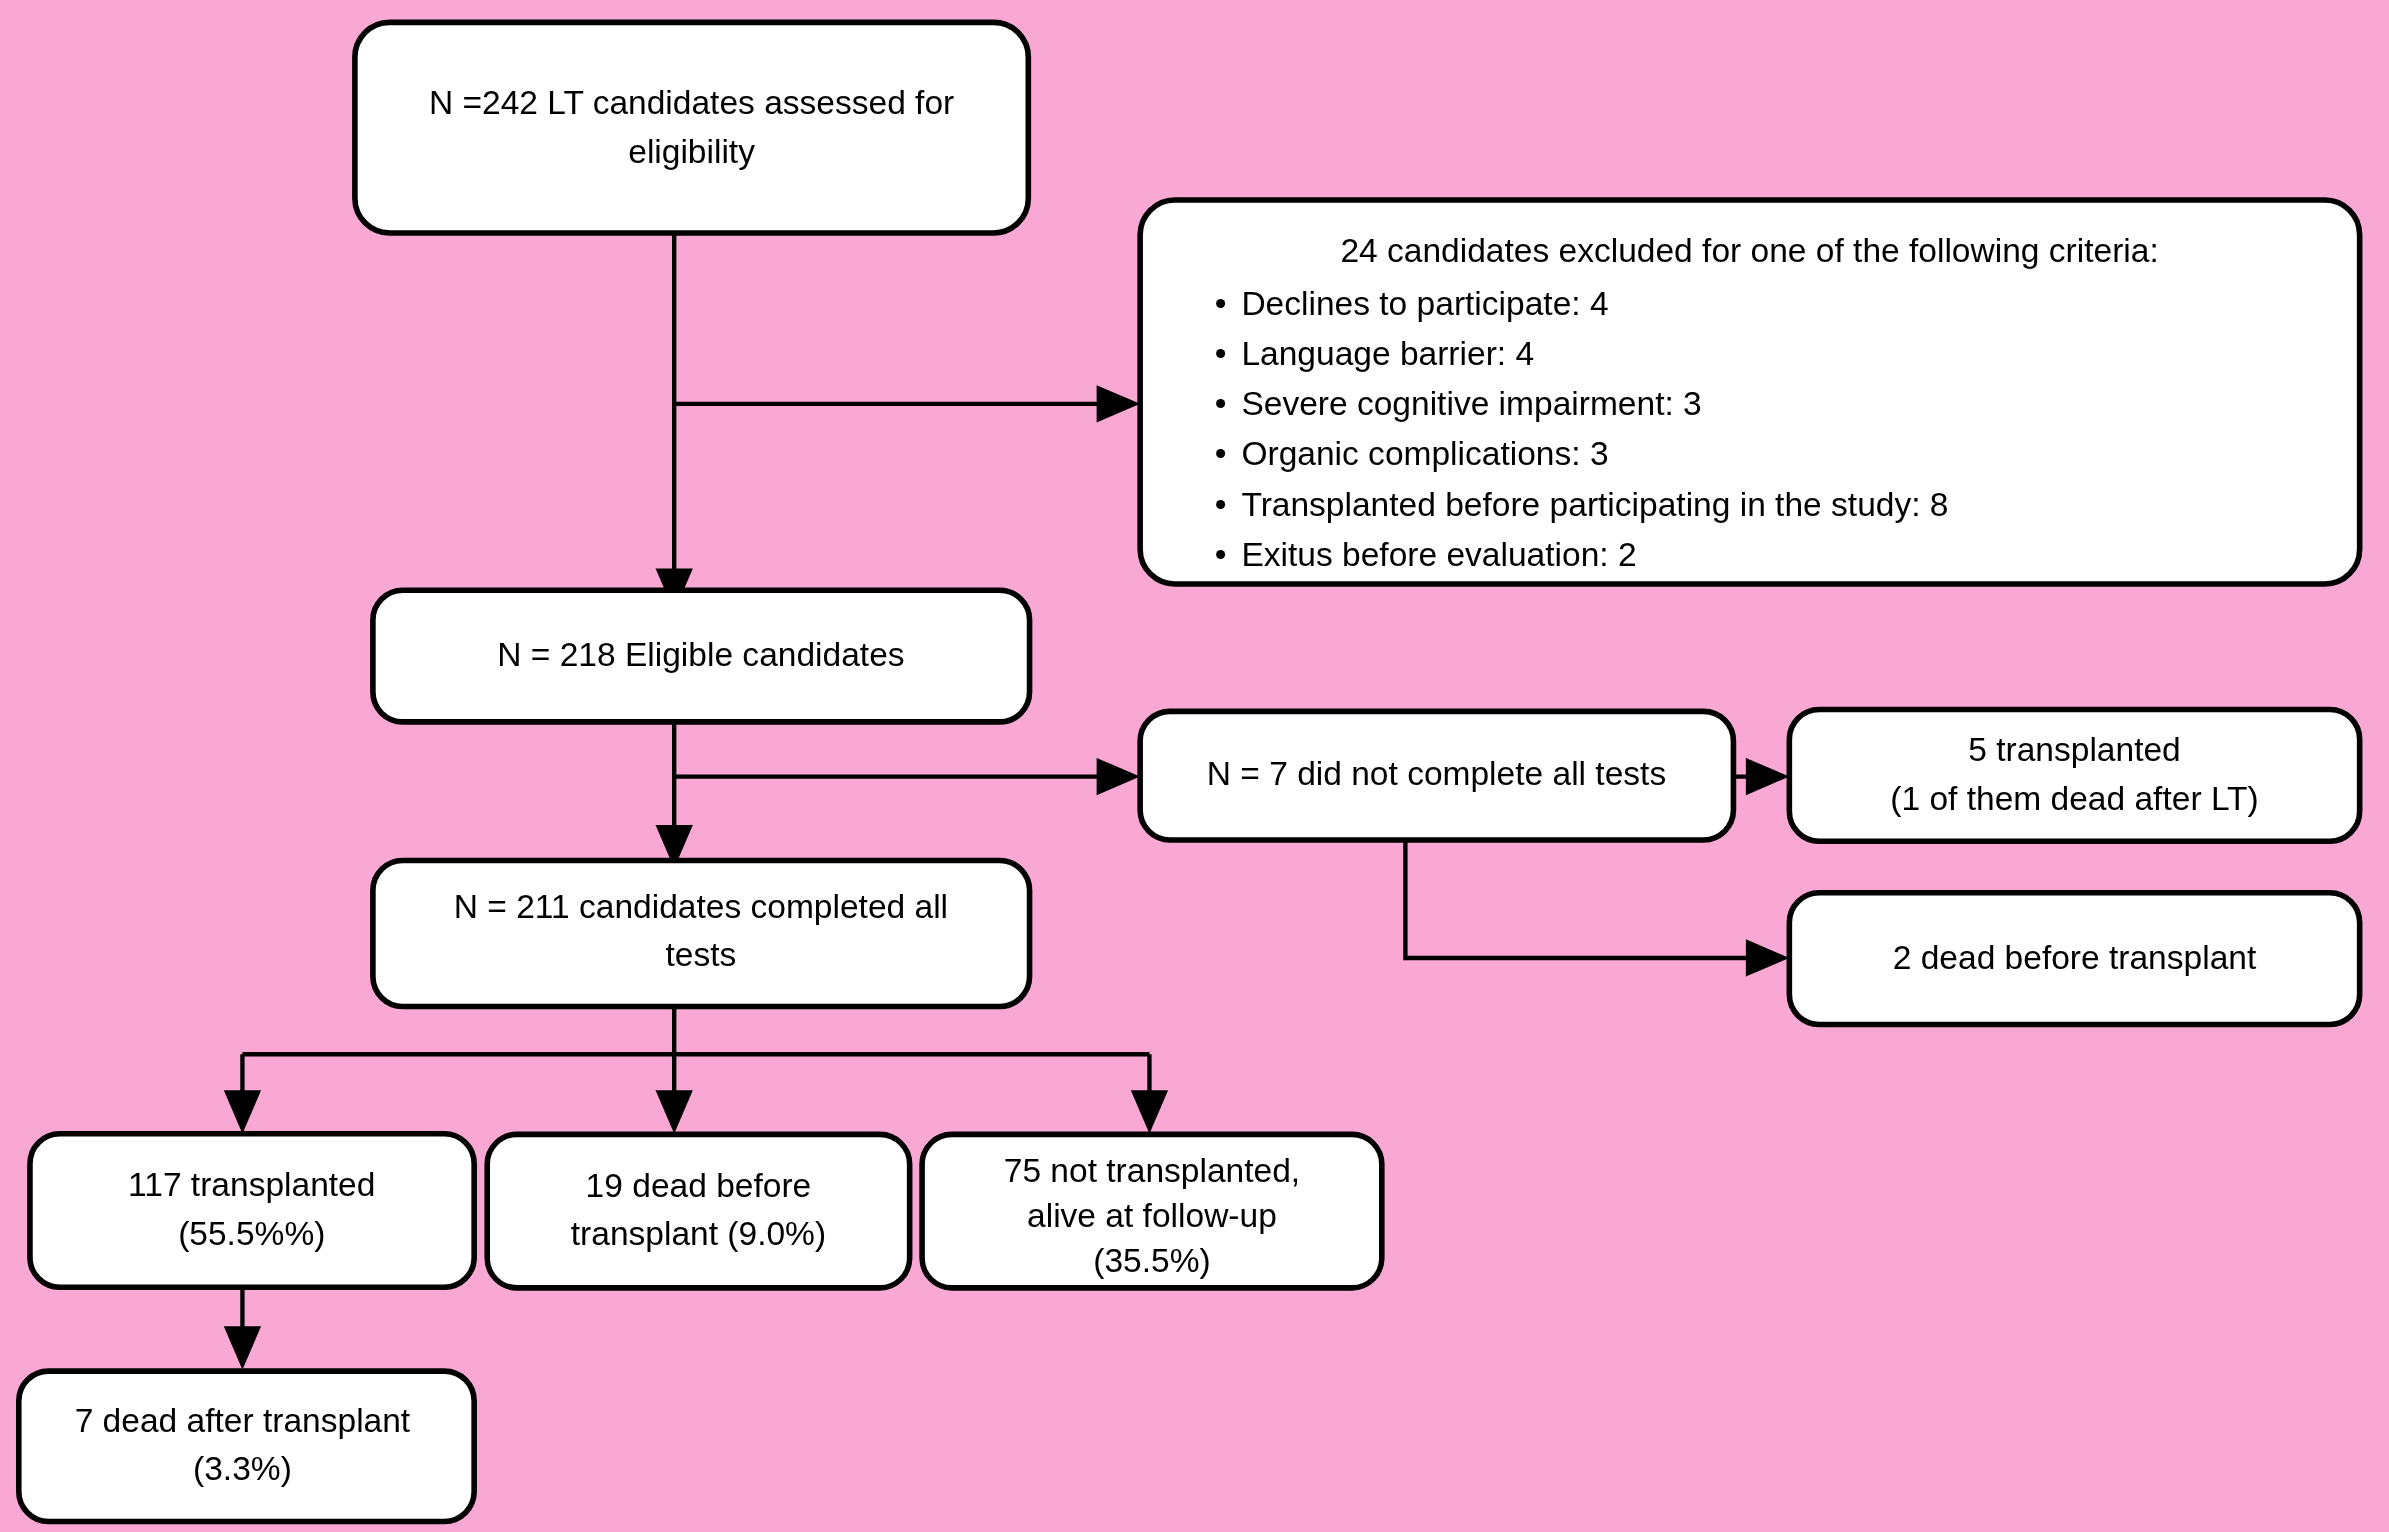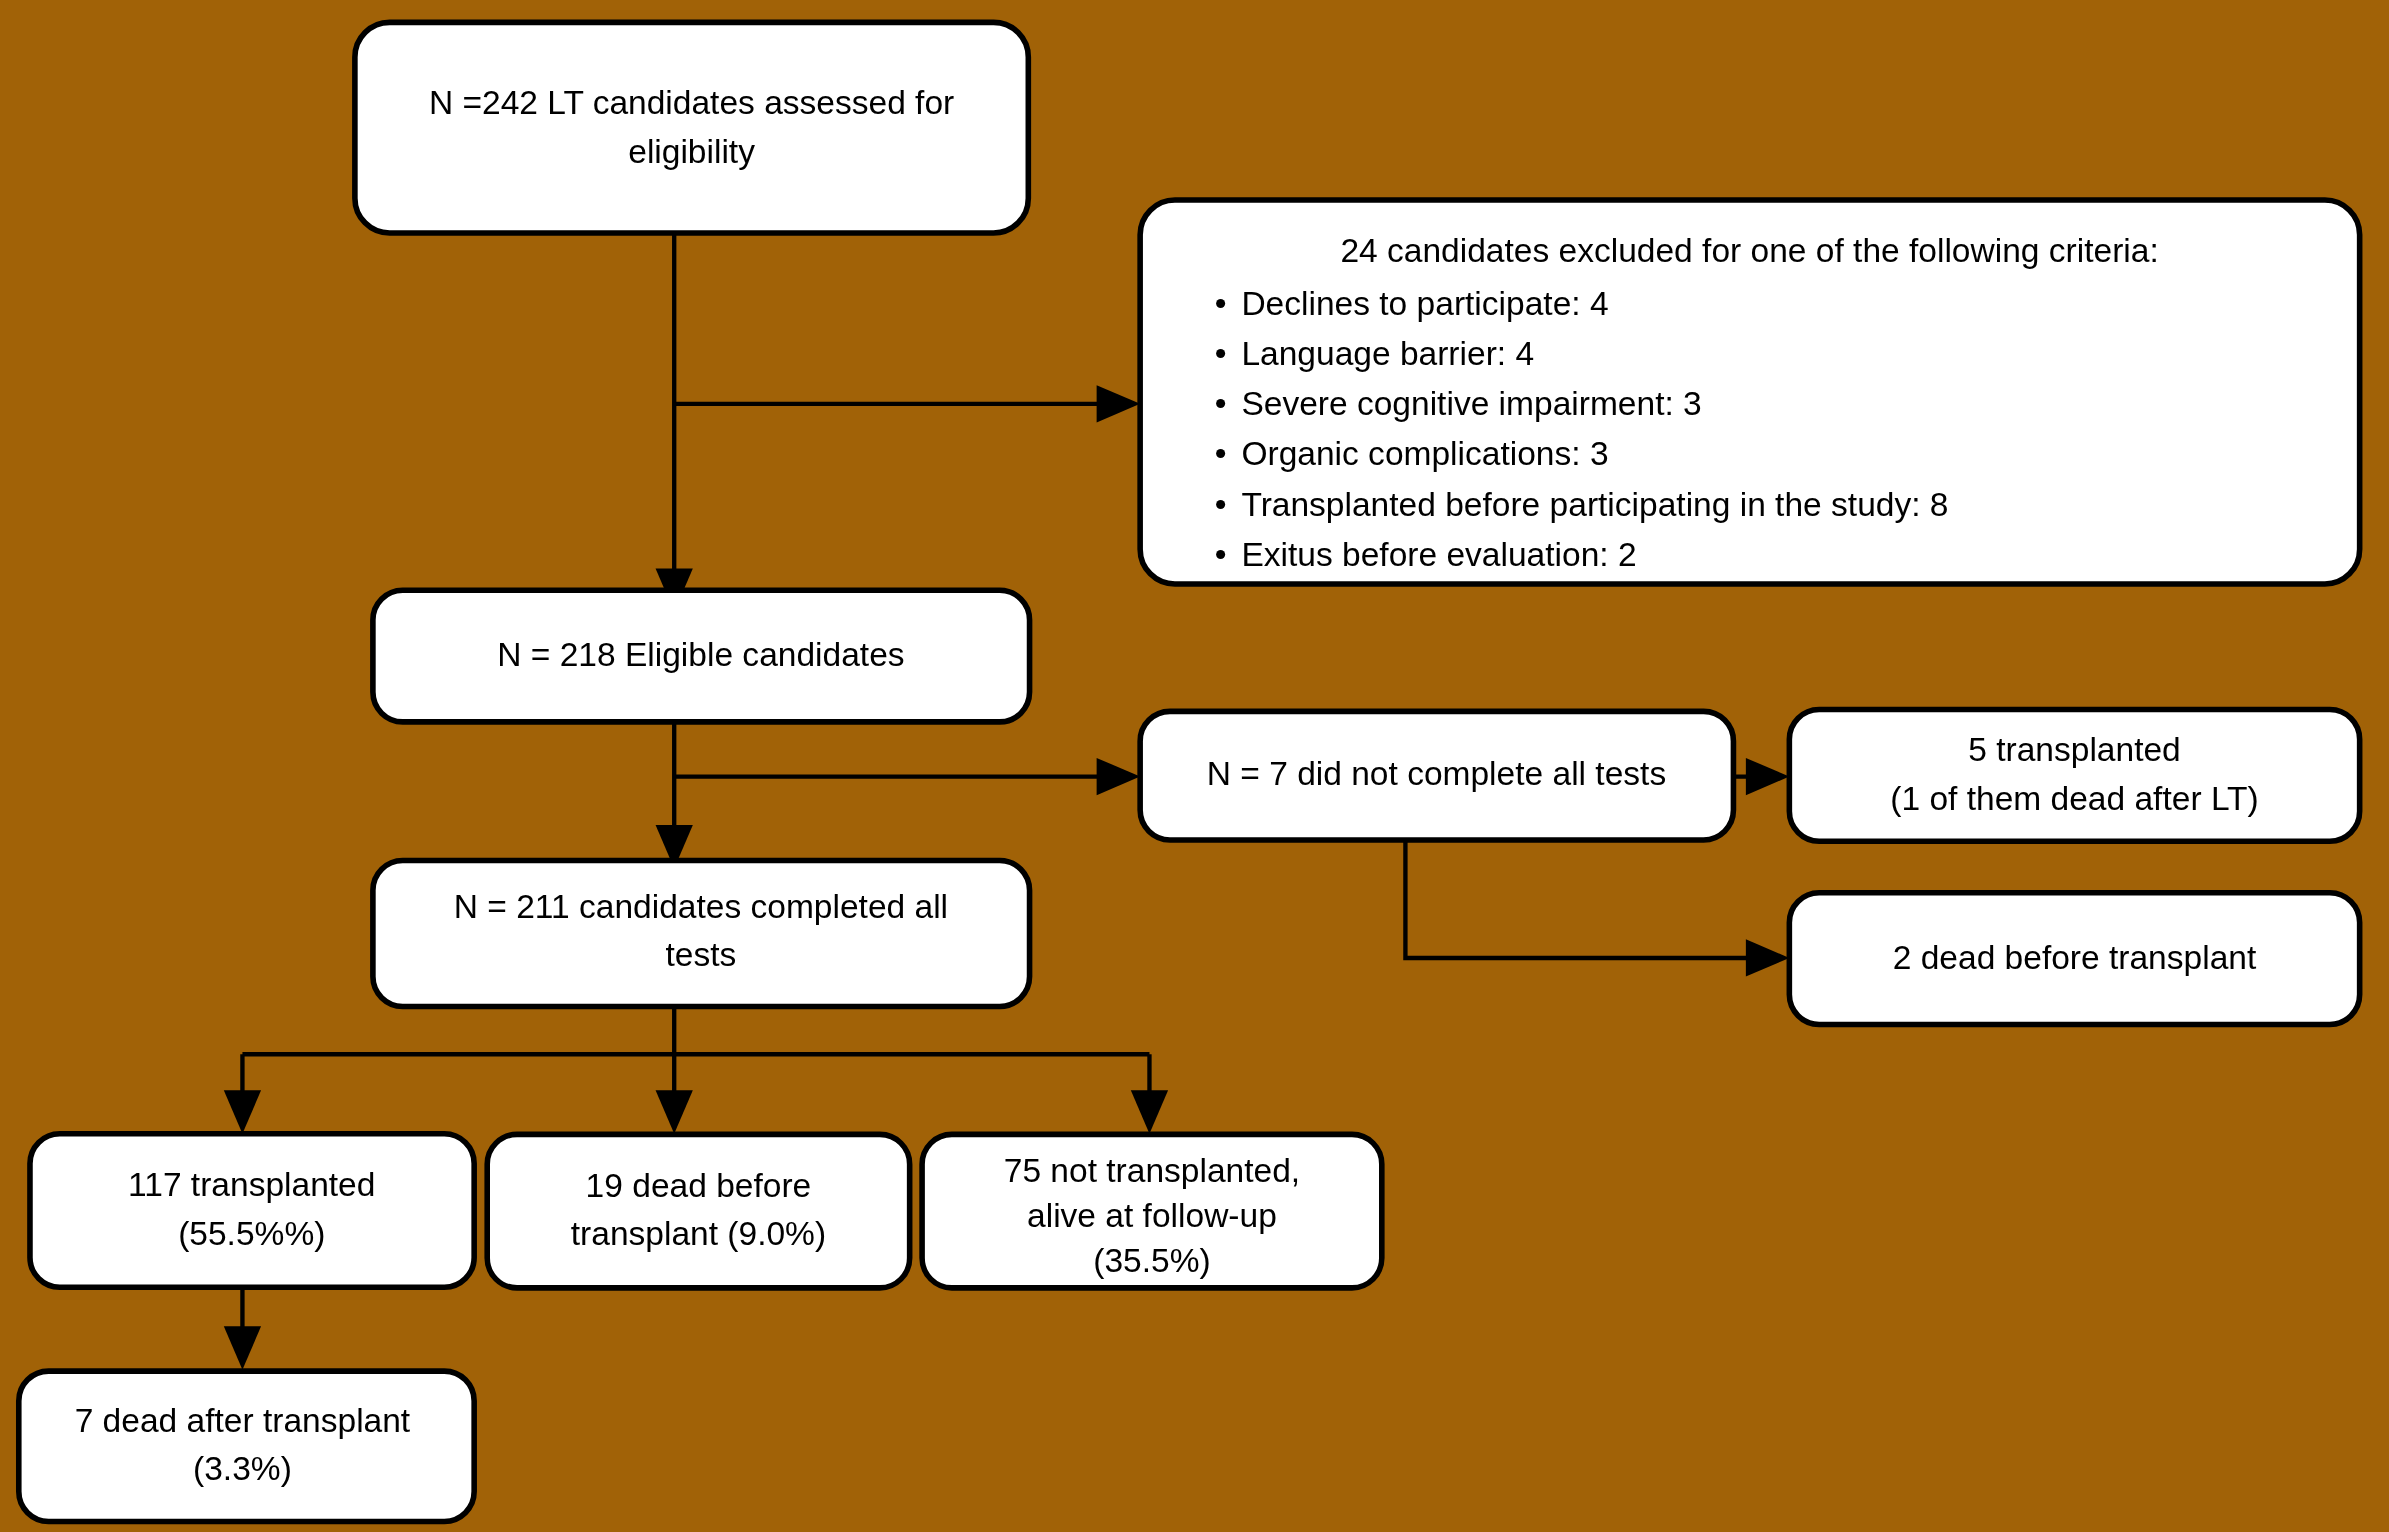--- a/index.html
+++ b/index.html
@@ -9,21 +9,21 @@
     background: #ffffff;
   }
   body {
     font-family: "Liberation Sans", sans-serif;
     color: #000000;
   }
   #flow-root {
     position: relative;
     width: 2389px;
     height: 1532px;
-    background: #a16207;
+    background: #f9a8d4;
     overflow: hidden;
   }
   #flow-svg {
     position: absolute;
     top: 0;
     left: 0;
     width: 2389px;
     height: 1532px;
     display: block;
   }

